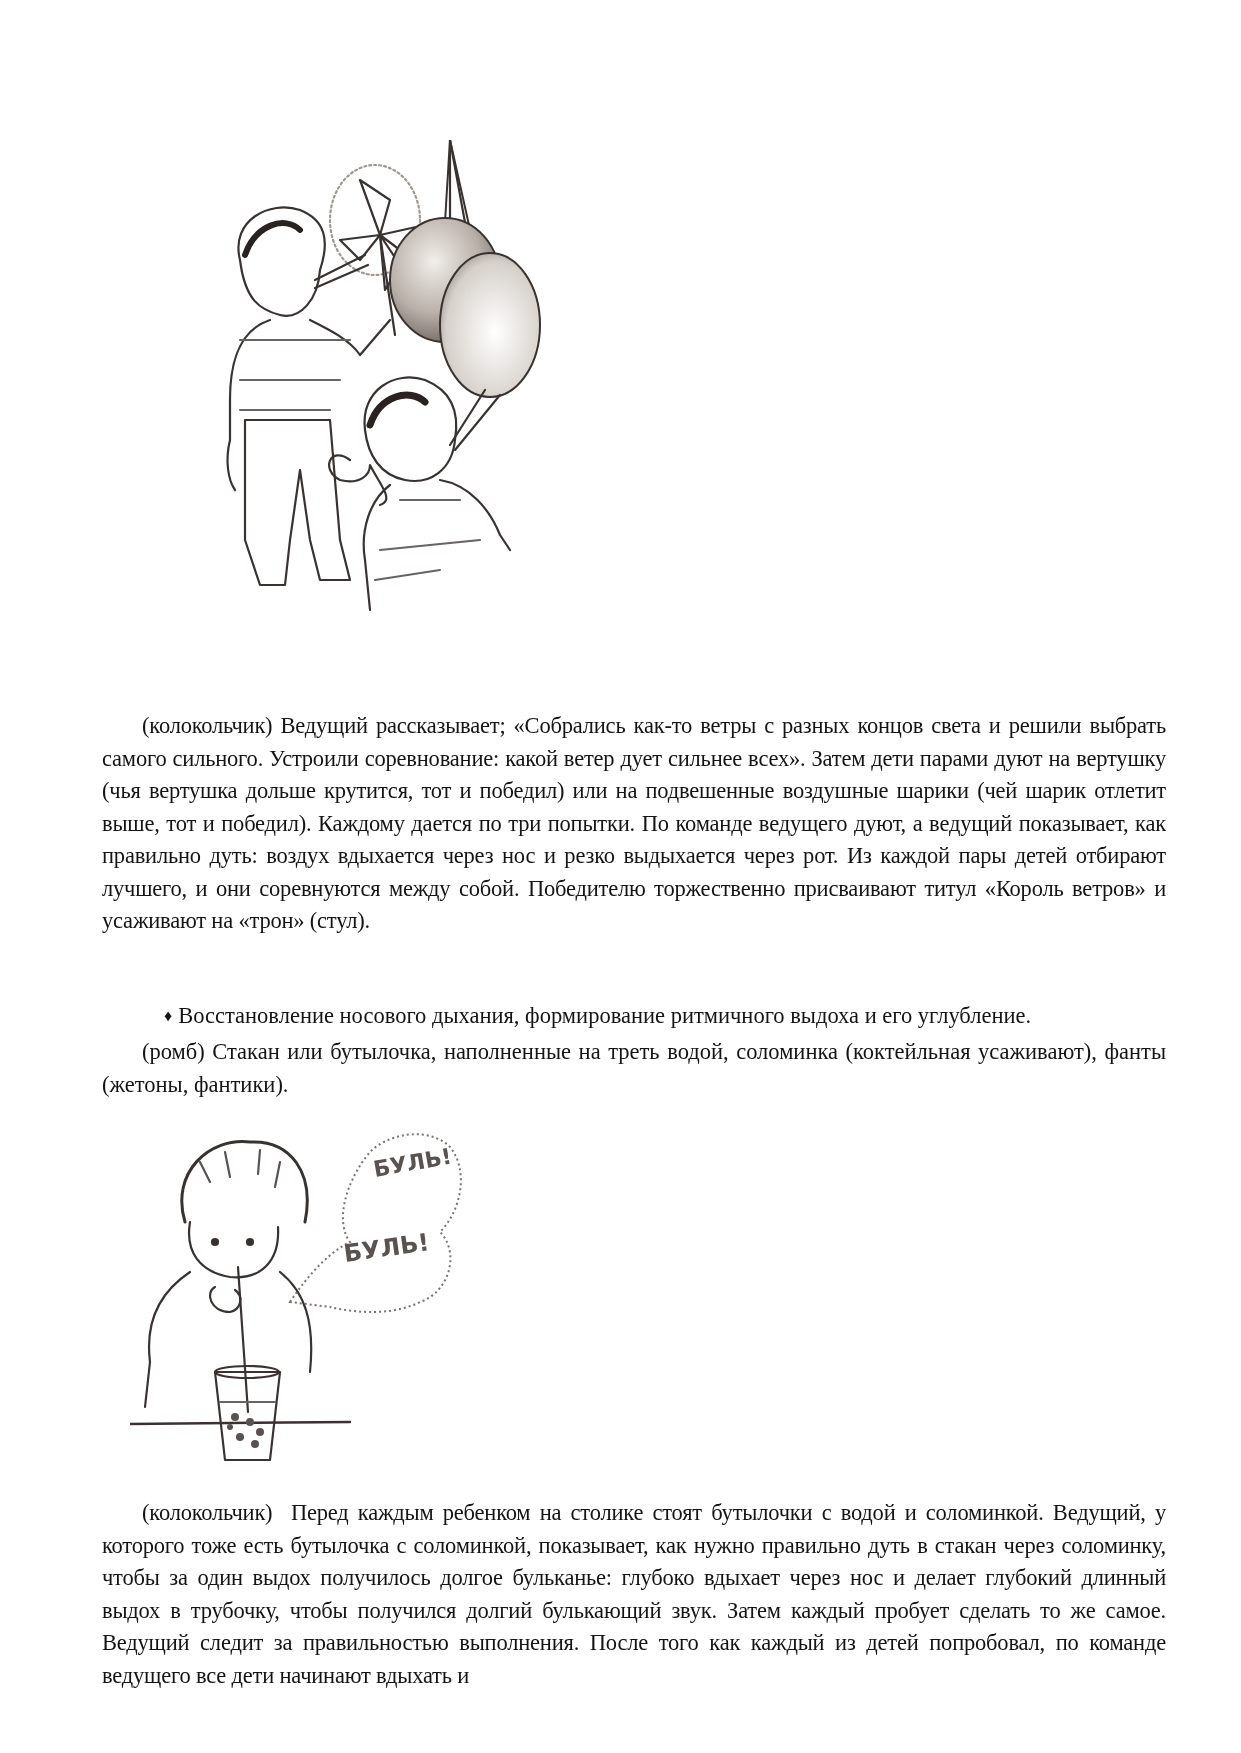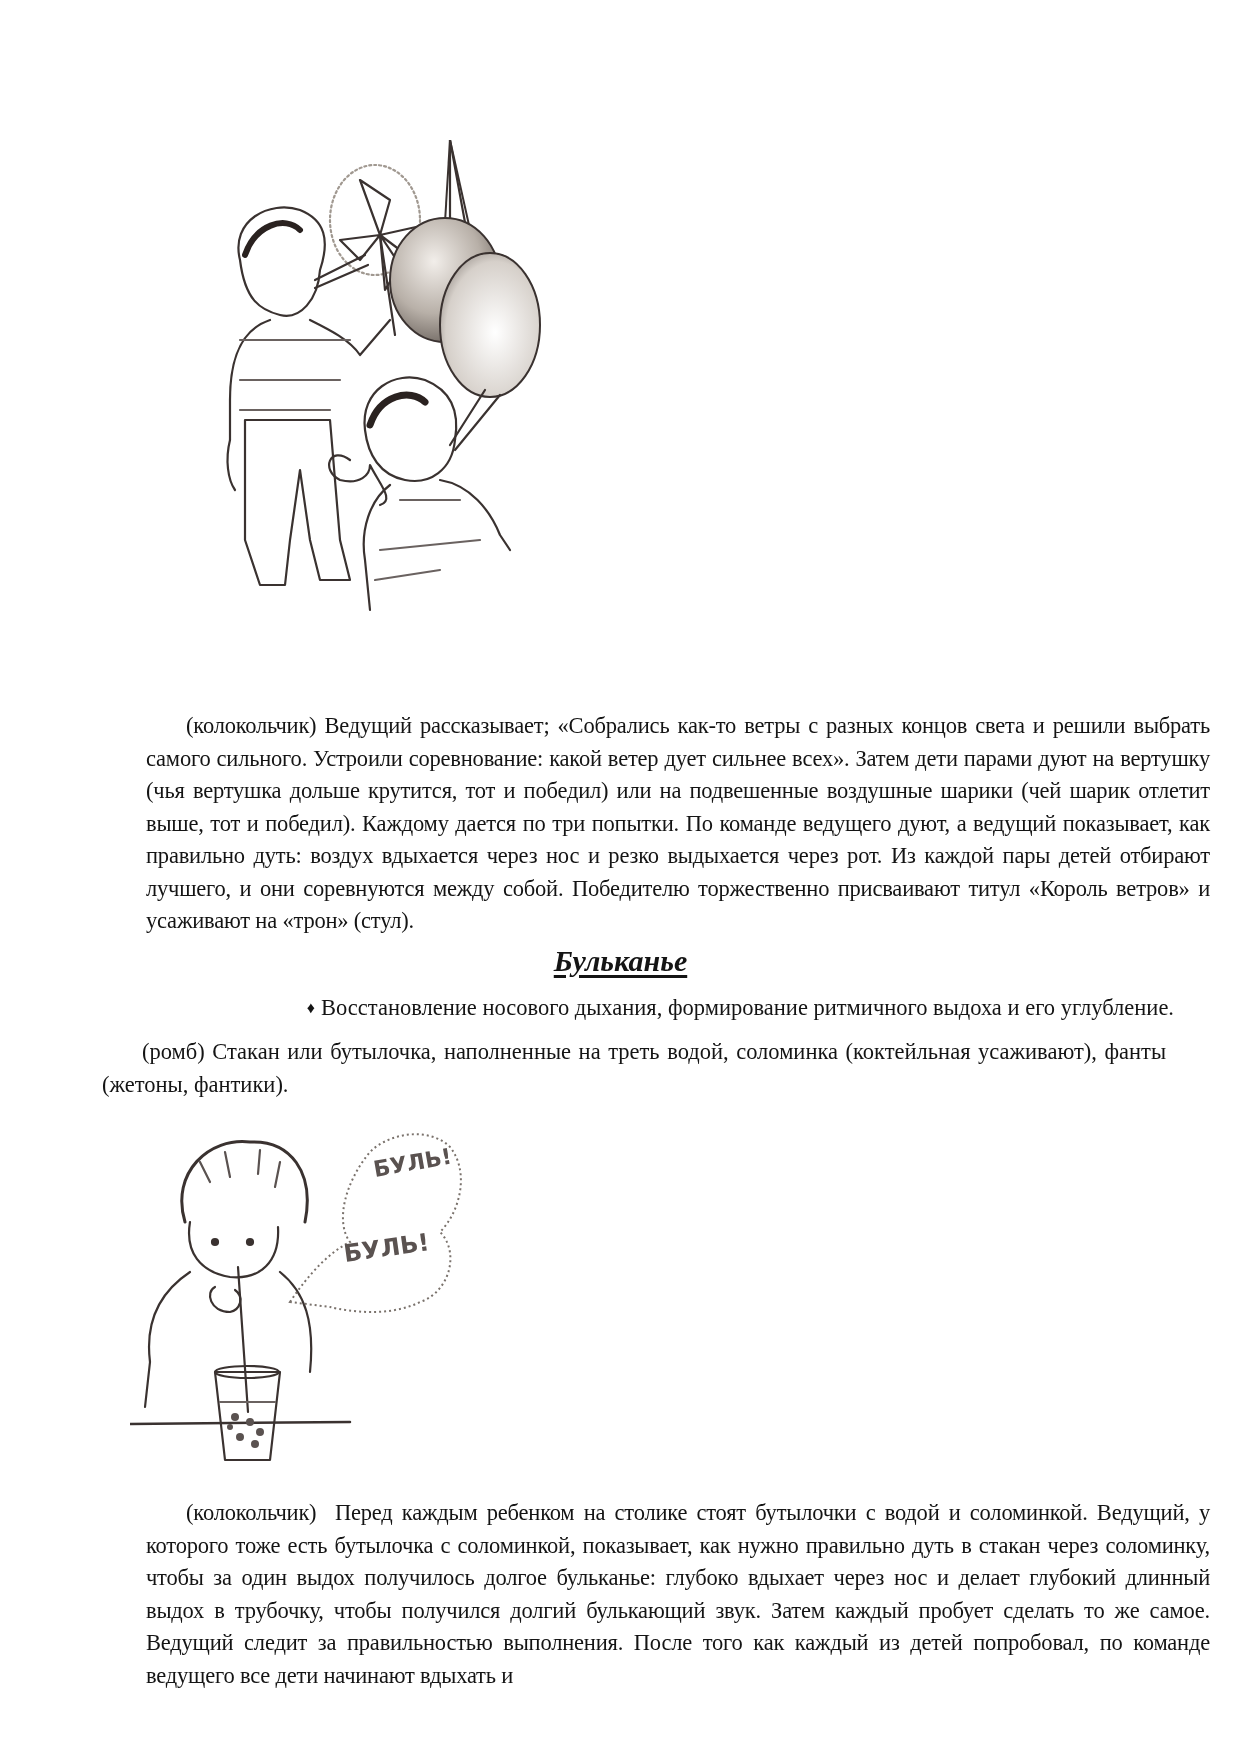--- a/index.html
+++ b/index.html
@@ -8,31 +8,30 @@
       font-family: "Liberation Serif", "DejaVu Serif", serif;
       color: #141414;
     }
     .page { position: absolute; left: 0; top: 0; width: 1241px; height: 1753px; }
     .illus { position: absolute; }
     .illus svg { display: block; }
     .text-block {
       position: absolute; left: 102px; width: 1064px;
       font-size: 22.5px; line-height: 32.5px; text-align: justify;
       letter-spacing: -0.2px;
-      margin-left: 44px;
     }
     .text-block p { margin: 0; text-indent: 40px; }
     .heading {
       position: absolute; left: 0; width: 1241px; text-align: center;
       top: 944px; font-size: 30px; font-weight: bold; font-style: italic;
       text-decoration: underline; text-decoration-thickness: 3px; text-underline-offset: 4px;
     }
     .goal {
-      position: absolute; left: 154px; top: 996px; width: 1020px;
-      font-size: 22.5px; line-height: 24px; text-align: right;
+      position: absolute; left: 164px; top: 996px; width: 1020px;
+      font-size: 22.5px; line-height: 40px;
     }
     .goal .bullet { font-size: 16px; margin-right: 6px; position: relative; top: -2px; }
     .materials {
       position: absolute; left: 102px; top: 1036px; width: 1064px;
       font-size: 22.5px; line-height: 32.5px; text-align: justify;
     }
     .materials p { margin: 0; text-indent: 40px; }
     .it { }
   </style>
 </head>
@@ -95,21 +94,20 @@
         <path d="M200 360 L260 360" stroke="#6a6260"></path>
         <path d="M180 410 L280 400 M175 440 L240 430" stroke="#6a6260"></path>
       </g>
     </svg>
   </div>
 
   <div class="text-block" style="top:710px;">
     <p>(колокольчик) Ведущий рассказывает; «Собрались как-то ветры с разных концов света и решили выбрать самого сильного. Устроили соревнование: какой ветер дует сильнее всех». Затем дети парами дуют на вертушку (чья вертушка дольше крутится, тот и победил) или на подвешенные воздушные шарики (чей шарик отлетит выше, тот и победил). Каждому дается по три попытки. По команде ведущего дуют, а ведущий показывает, как правильно дуть: воздух вдыхается через нос и резко выдыхается через рот. Из каждой пары детей отбирают лучшего, и они соревнуются между собой. Победителю торжественно присваивают титул «Король ветров» и усаживают на «трон» (стул).</p>
   </div>
 
-  <div class="heading">Бульканье</div>
 
   <div class="goal">
     <span class="bullet">♦</span><span>Восстановление носового дыхания, формирование ритмичного выдоха и его углубление.</span>
   </div>
 
   <div class="materials">
     <p>(ромб) Стакан или бутылочка, наполненные на треть водой, соломинка (коктейльная усаживают), фанты (жетоны, фантики).</p>
   </div>
 
   <div class="illus" style="left:130px; top:1122px; width:380px; height:340px;">

